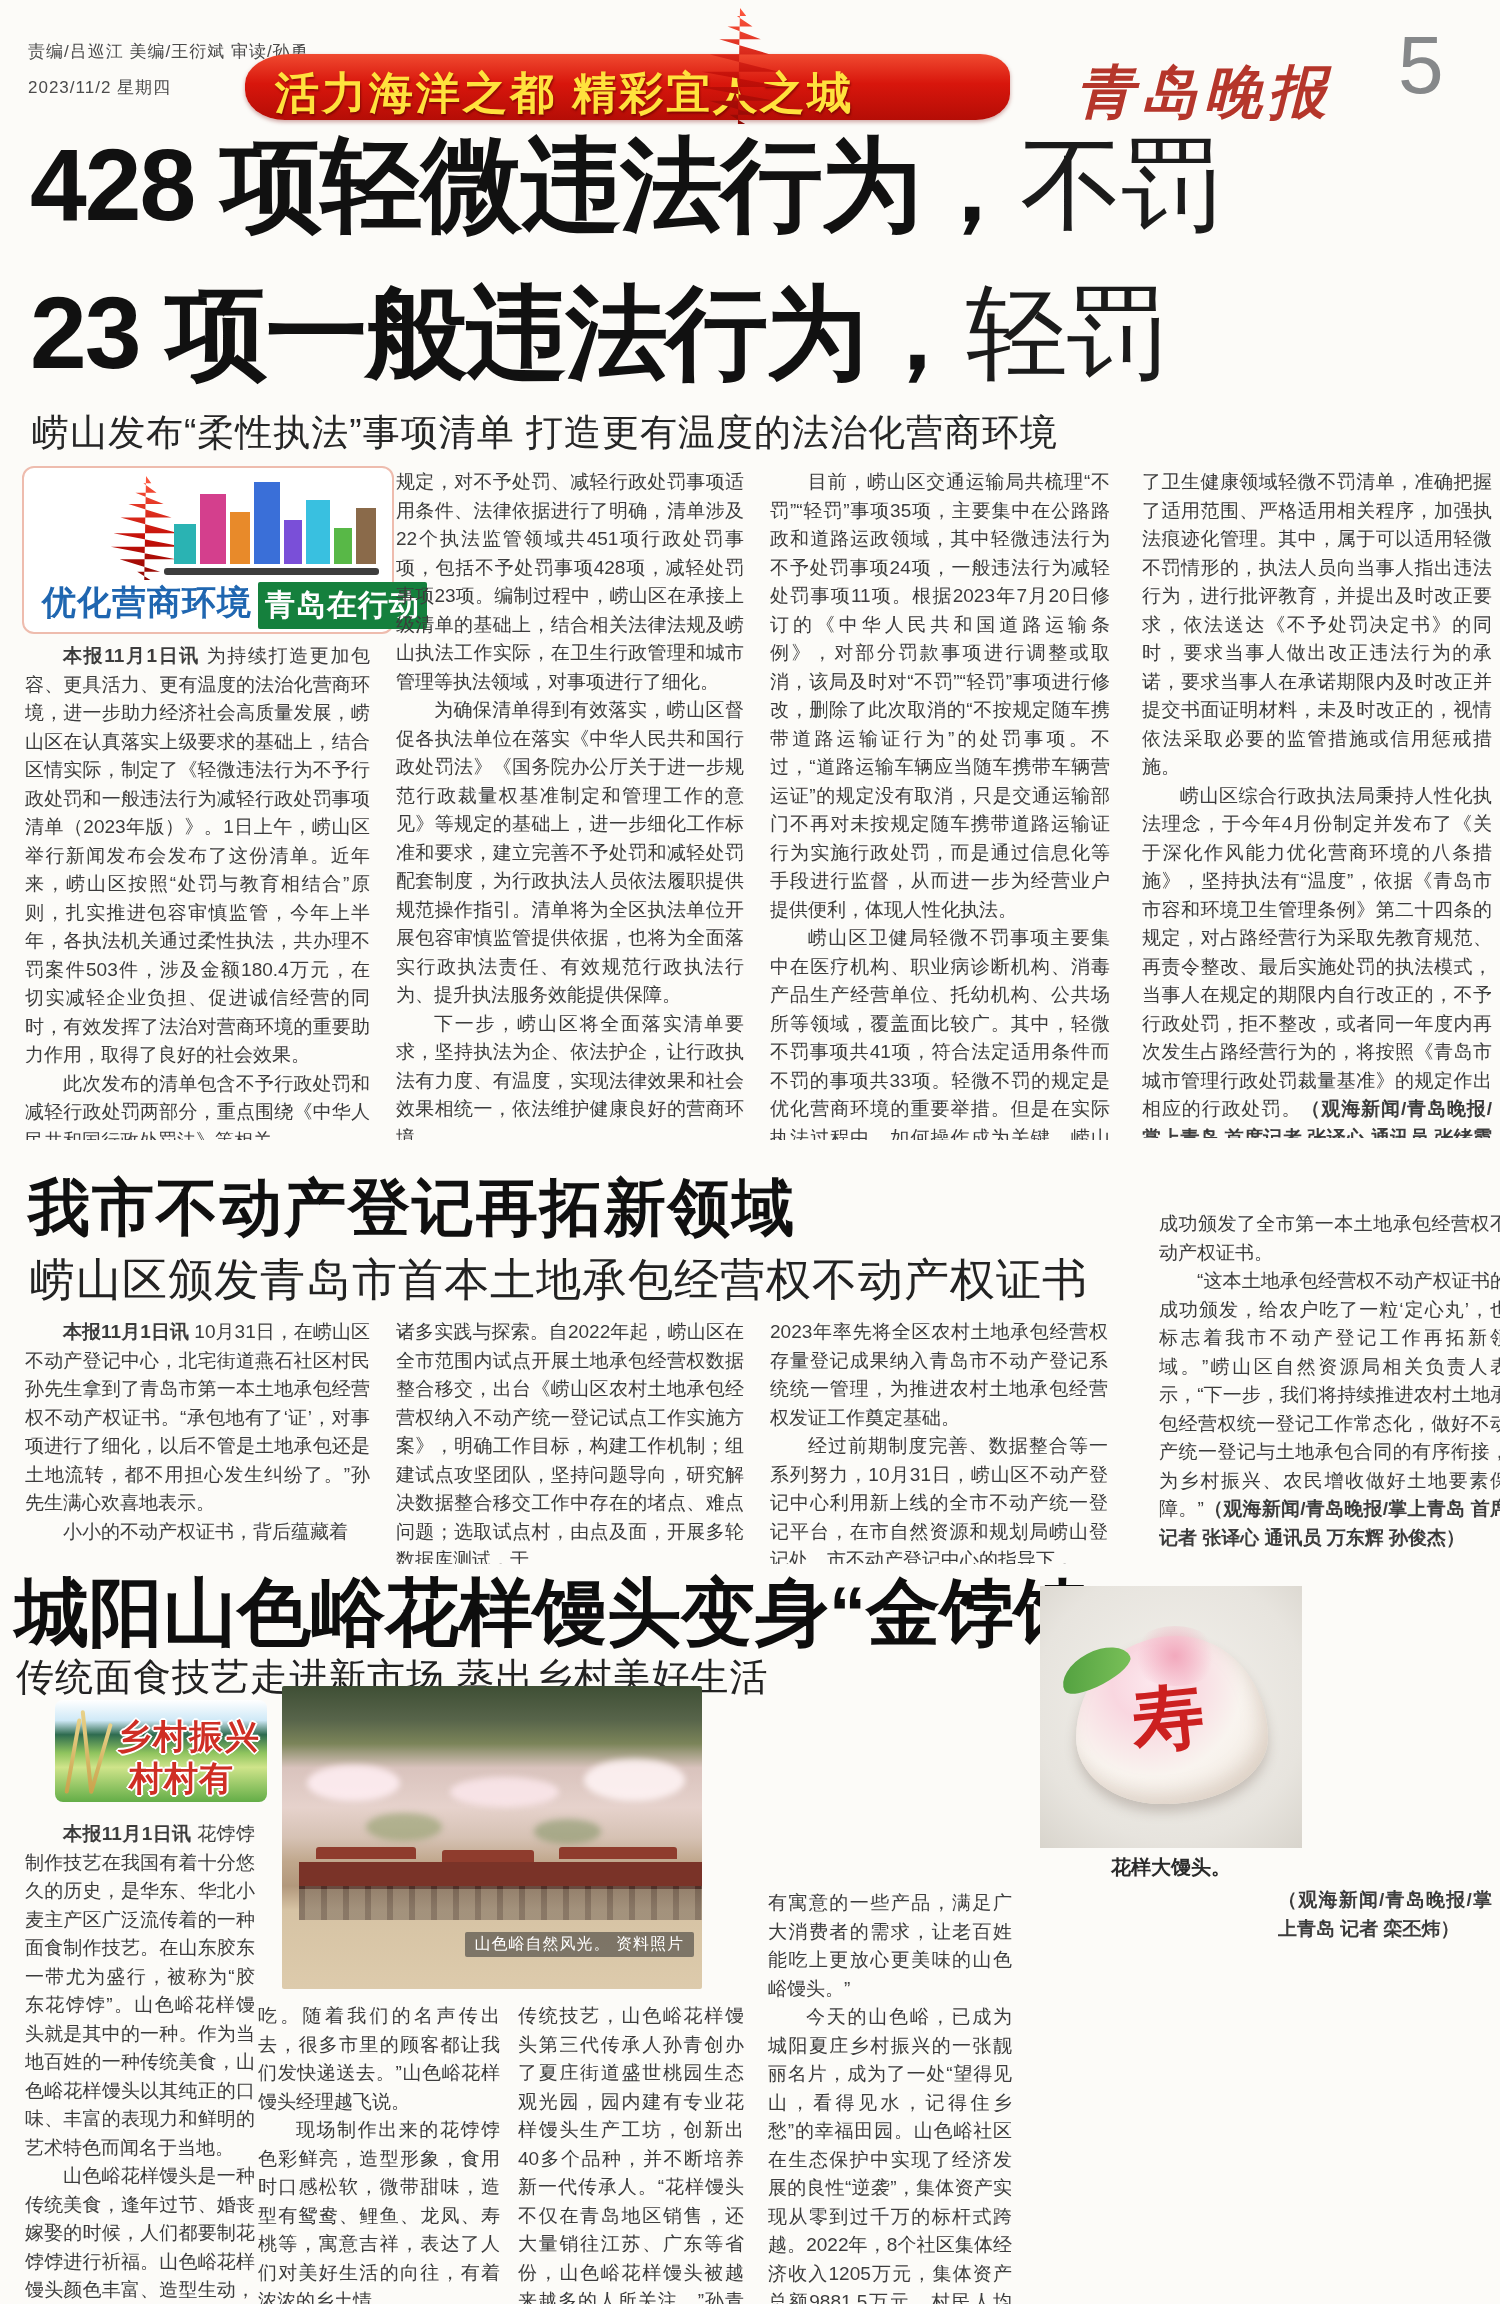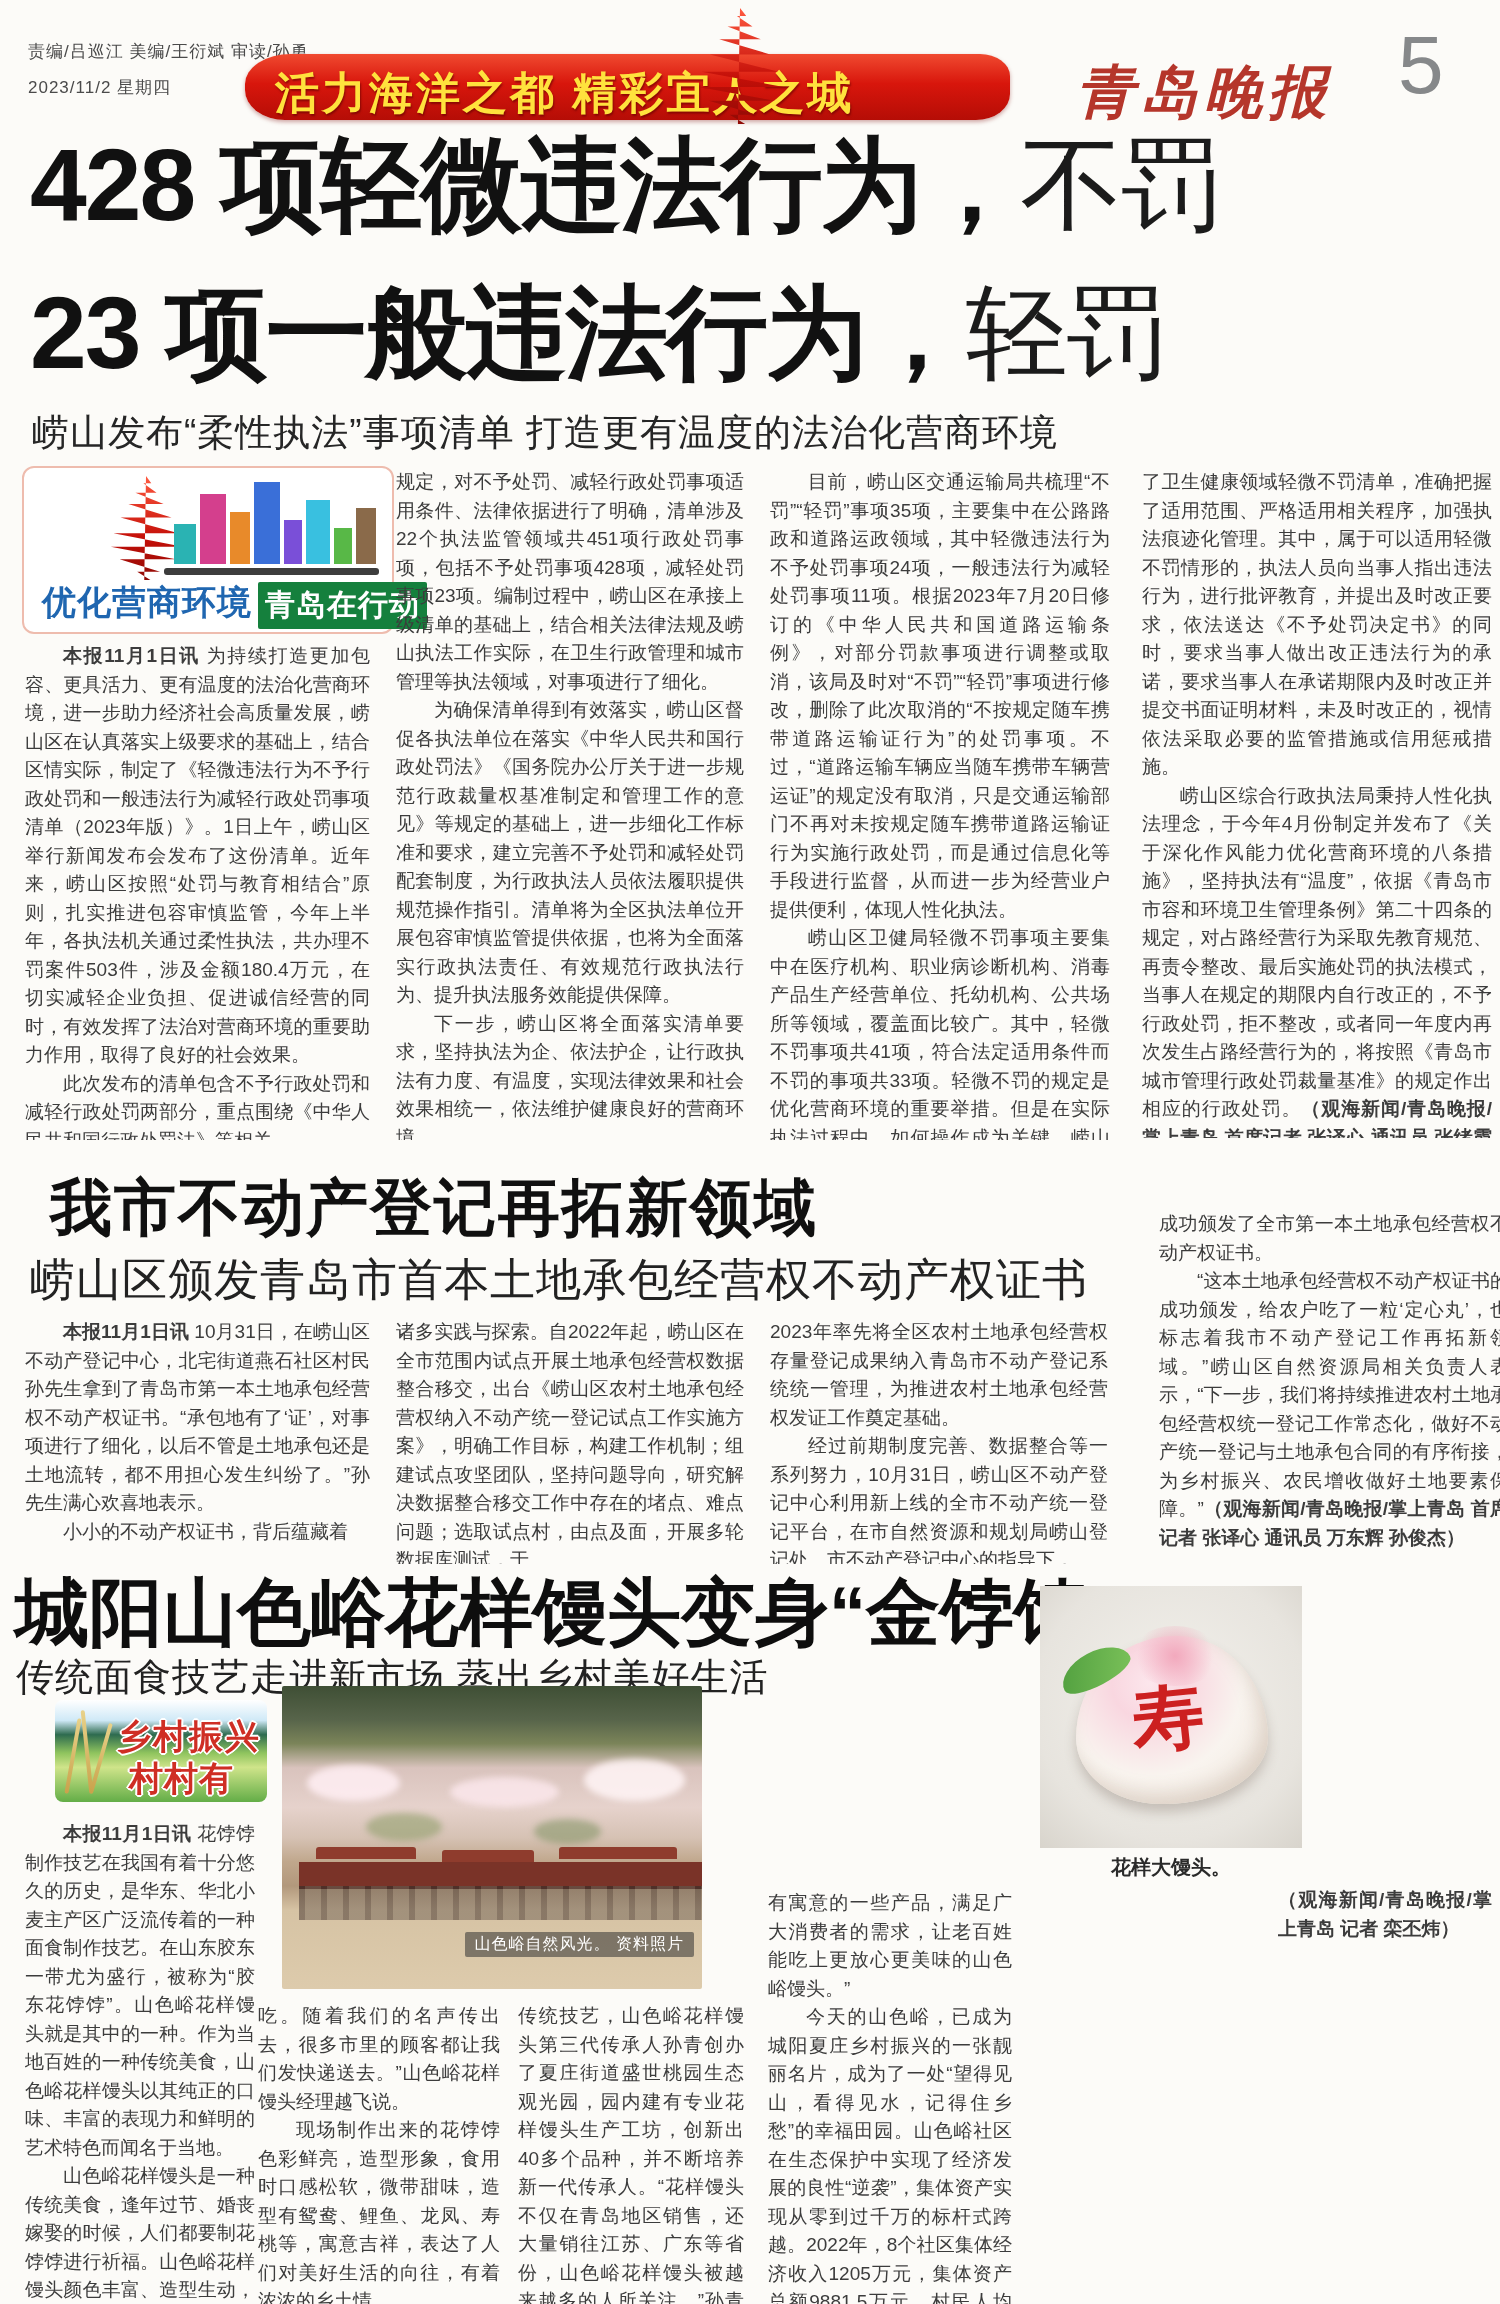--- a/index.html
+++ b/index.html
@@ -133,21 +133,21 @@
   </div>
   <div class="col" style="left:770px;top:468px;width:340px;height:672px;">
     <p>目前，崂山区交通运输局共梳理“不罚”“轻罚”事项35项，主要集中在公路路政和道路运政领域，其中轻微违法行为不予处罚事项24项，一般违法行为减轻处罚事项11项。根据2023年7月20日修订的《中华人民共和国道路运输条例》，对部分罚款事项进行调整或取消，该局及时对“不罚”“轻罚”事项进行修改，删除了此次取消的“不按规定随车携带道路运输证行为”的处罚事项。不过，“道路运输车辆应当随车携带车辆营运证”的规定没有取消，只是交通运输部门不再对未按规定随车携带道路运输证行为实施行政处罚，而是通过信息化等手段进行监督，从而进一步为经营业户提供便利，体现人性化执法。</p>
     <p>崂山区卫健局轻微不罚事项主要集中在医疗机构、职业病诊断机构、消毒产品生产经营单位、托幼机构、公共场所等领域，覆盖面比较广。其中，轻微不罚事项共41项，符合法定适用条件而不罚的事项共33项。轻微不罚的规定是优化营商环境的重要举措。但是在实际执法过程中，如何操作成为关键。崂山区卫健局根据工作实际，制定</p>
   </div>
   <div class="col" style="left:1142px;top:468px;width:350px;height:670px;">
     <p class="ni">了卫生健康领域轻微不罚清单，准确把握了适用范围、严格适用相关程序，加强执法痕迹化管理。其中，属于可以适用轻微不罚情形的，执法人员向当事人指出违法行为，进行批评教育，并提出及时改正要求，依法送达《不予处罚决定书》的同时，要求当事人做出改正违法行为的承诺，要求当事人在承诺期限内及时改正并提交书面证明材料，未及时改正的，视情依法采取必要的监管措施或信用惩戒措施。</p>
     <p><span>崂山区综合行政执法局秉持人性化执法理念，于今年4月份制定并发布了《关于深化作风能力优化营商环境的八条措施》，坚持执法有“温度”，依据《青岛市市容和环境卫生管理条例》第二十四条的规定，对占路经营行为采取先教育规范、再责令整改、最后实施处罚的执法模式，当事人在规定的期限内自行改正的，不予行政处罚，拒不整改，或者同一年度内再次发生占路经营行为的，将按照《青岛市城市管理行政处罚裁量基准》的规定作出相应的行政处罚。</span><span class="byline">（观海新闻/青岛晚报/掌上青岛 首席记者 张译心 通讯员 张绪霞 赵子健）</span></p>
   </div>
 
-  <div class="h2line" style="left:28px;top:1166px;margin-left:22px;">我市不动产登记再拓新领域</div>
+  <div class="h2line" style="left:28px;top:1166px;">我市不动产登记再拓新领域</div>
   <div class="sub2" style="left:30px;top:1250px;">崂山区颁发青岛市首本土地承包经营权不动产权证书</div>
 
   <div class="col" style="left:25px;top:1318px;width:345px;height:246px;">
     <p><span class="lead">本报11月1日讯  </span><span>10月31日，在崂山区不动产登记中心，北宅街道燕石社区村民孙先生拿到了青岛市第一本土地承包经营权不动产权证书。“承包地有了‘证’，对事项进行了细化，以后不管是土地承包还是土地流转，都不用担心发生纠纷了。”孙先生满心欢喜地表示。</span></p>
     <p>小小的不动产权证书，背后蕴藏着</p>
   </div>
   <div class="col" style="left:396px;top:1318px;width:348px;height:246px;">
     <p class="ni">诸多实践与探索。自2022年起，崂山区在全市范围内试点开展土地承包经营权数据整合移交，出台《崂山区农村土地承包经营权纳入不动产统一登记试点工作实施方案》，明确工作目标，构建工作机制；组建试点攻坚团队，坚持问题导向，研究解决数据整合移交工作中存在的堵点、难点问题；选取试点村，由点及面，开展多轮数据库测试，于</p>
   </div>
   <div class="col" style="left:770px;top:1318px;width:338px;height:246px;">

